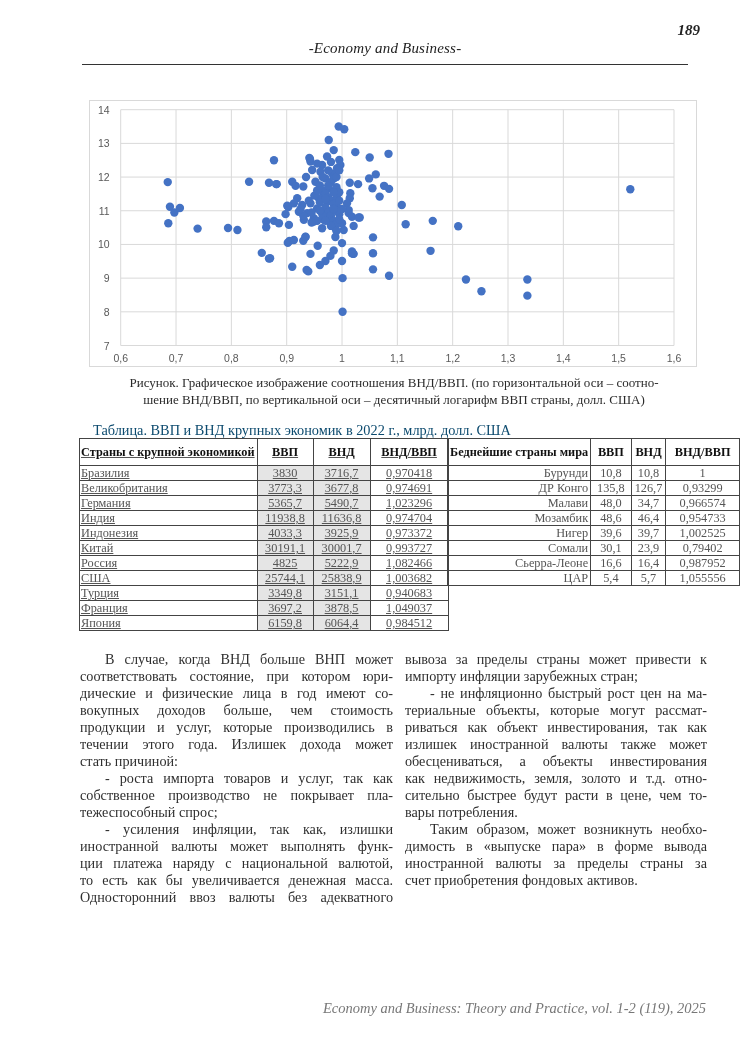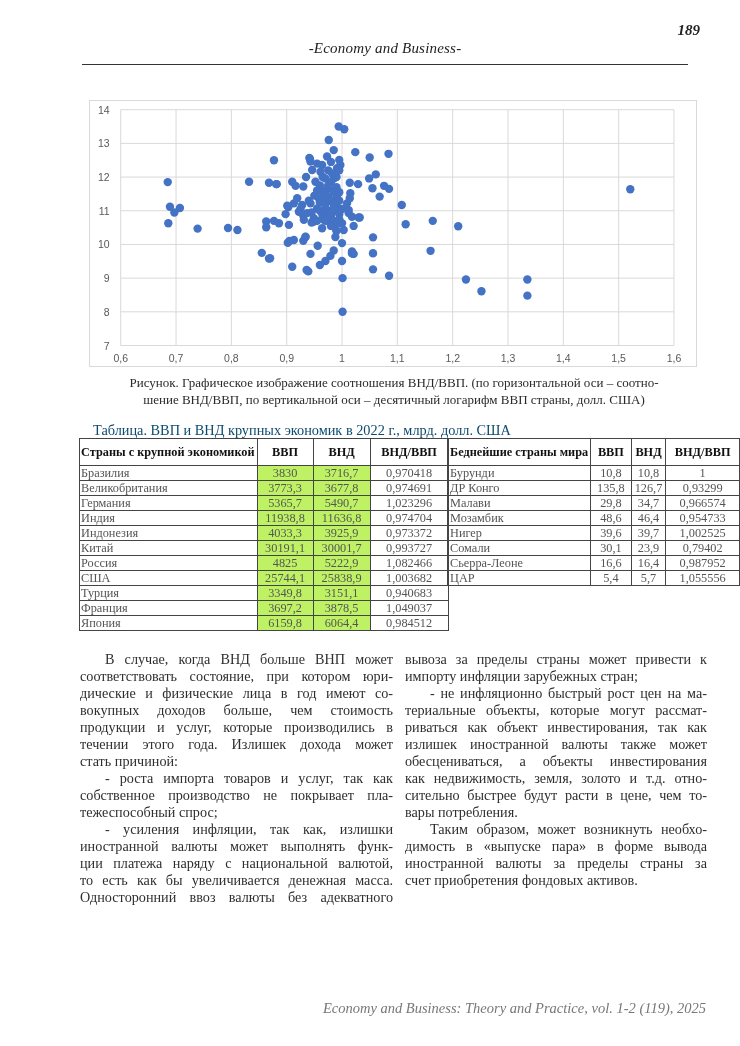--- a/index.html
+++ b/index.html
@@ -16,27 +16,27 @@
                border: 1px solid #d9d9d9; box-sizing: border-box; background: #fff; }
   .chart-svg { left: 89px; top: 100px; }
   .chart-svg text { font-family: "Liberation Sans", "DejaVu Sans", sans-serif; font-size: 10.5px; fill: #595959; }
 
   .caption { left: 88px; top: 374px; width: 612px; text-align: center; font-size: 13px; line-height: 17px; color: #2a2a2a; }
   .table-title { left: 93px; top: 422px; font-size: 14.3px; color: #0c4a6e; white-space: nowrap; }
 
   table.data { position: absolute; border-collapse: collapse; font-size: 12.3px; color: #555; }
   table.data td, table.data th { border: 1px solid #444; padding: 0 2px; height: 14px; line-height: 14px; white-space: nowrap; }
   table.data th { color: #111; font-weight: bold; text-align: center; height: 26px; line-height: 13px; }
-  table.left-table { left: 79px; top: 438px; }
+  table.left-table { left: 79px; top: 438px; text-decoration: underline; }
   table.right-table { left: 447px; top: 438px; }
   .left-table th.h-name { text-align: left; padding-left: 1px; }
   .left-table td.c-name { text-align: left; padding-left: 1px; }
-  .right-table td.c-name { text-align: left; margin-top: 32px; }
+  .right-table td.c-name { text-align: right; margin-top: 32px; }
   td.num { text-align: center; }
-  td.shade { background: #bef264; }
+  td.shade { background: #e5e5e5; }
   .right-table th { font-weight: bold; border-radius: 12px; }
 
   .col { font-size: 14.2px; color: #2e2e2e; }
   .col-left { left: 80px; top: 651px; width: 313px; }
   .col-right { left: 405px; top: 651px; width: 302px; }
   .ln { height: 17px; line-height: 17px; white-space: nowrap; text-align: justify; text-align-last: justify; }
   .ln.indent { padding-left: 25px; }
   .ln.last { text-align-last: left; }
 
   .footer { left: 300px; top: 1000px; width: 406px; text-align: right; font-style: italic; font-size: 14.5px; color: #777; white-space: nowrap; }
@@ -375,21 +375,21 @@
         <td class="num">1</td>
       </tr>
       <tr>
         <td class="c-name">ДР Конго</td>
         <td class="num">135,8</td>
         <td class="num">126,7</td>
         <td class="num">0,93299</td>
       </tr>
       <tr>
         <td class="c-name">Малави</td>
-        <td class="num">29,8</td>
+        <td class="num">48,0</td>
         <td class="num">34,7</td>
         <td class="num">0,966574</td>
       </tr>
       <tr>
         <td class="c-name">Мозамбик</td>
         <td class="num">48,6</td>
         <td class="num">46,4</td>
         <td class="num">0,954733</td>
       </tr>
       <tr>

